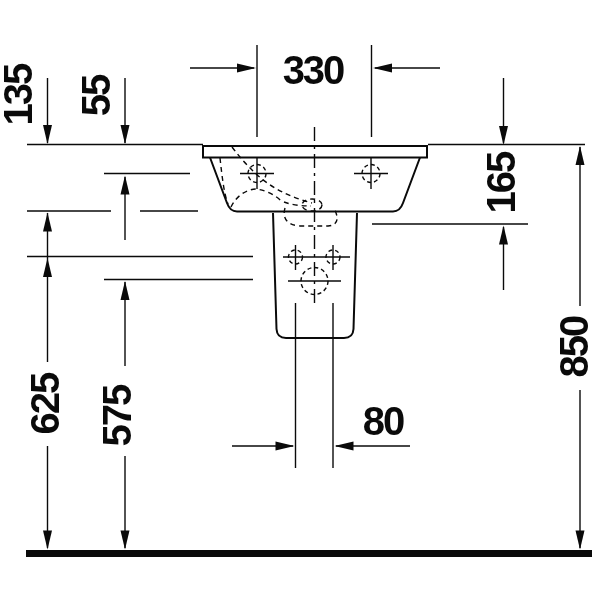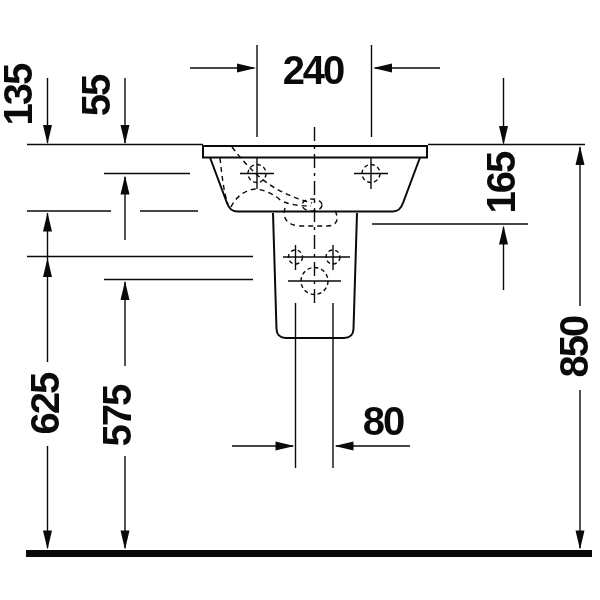--- a/index.html
+++ b/index.html
@@ -142,21 +142,21 @@
       </g>
 
       <line x1="26" y1="553.5" x2="592" y2="553.5" stroke-width="7"></line>
     </g>
   </svg>
 
   <div class="dim-label vert" style="left:18px;top:95px;">135</div>
 
   <div class="dim-label vert" style="left:96px;top:96px;">55</div>
 
-  <div class="dim-label" style="left:313px;top:70px;">240</div>
+  <div class="dim-label" style="left:313px;top:70px;">330</div>
 
   <div class="dim-label vert" style="left:501px;top:183px;">165</div>
 
   <div class="dim-label vert" style="left:574px;top:347px;">850</div>
 
   <div class="dim-label vert" style="left:45px;top:404px;">625</div>
 
   <div class="dim-label vert" style="left:117px;top:416px;">575</div>
 
   <div class="dim-label" style="left:383px;top:421px;text-align:right;">80</div>

